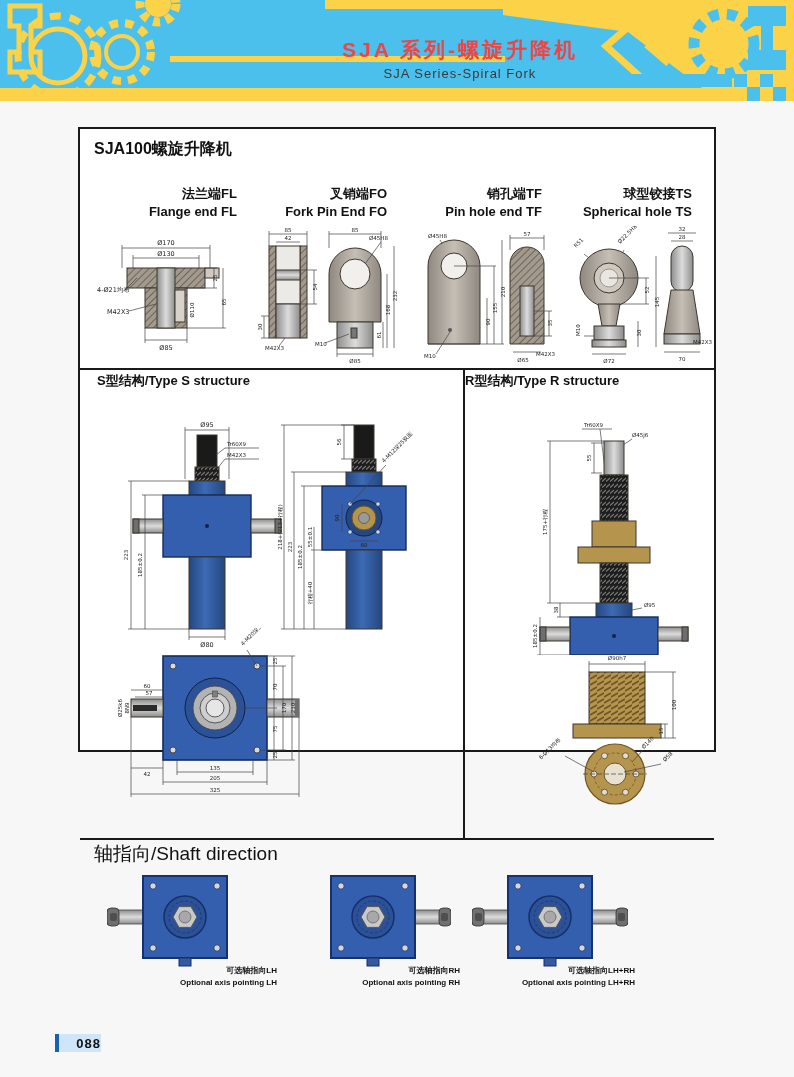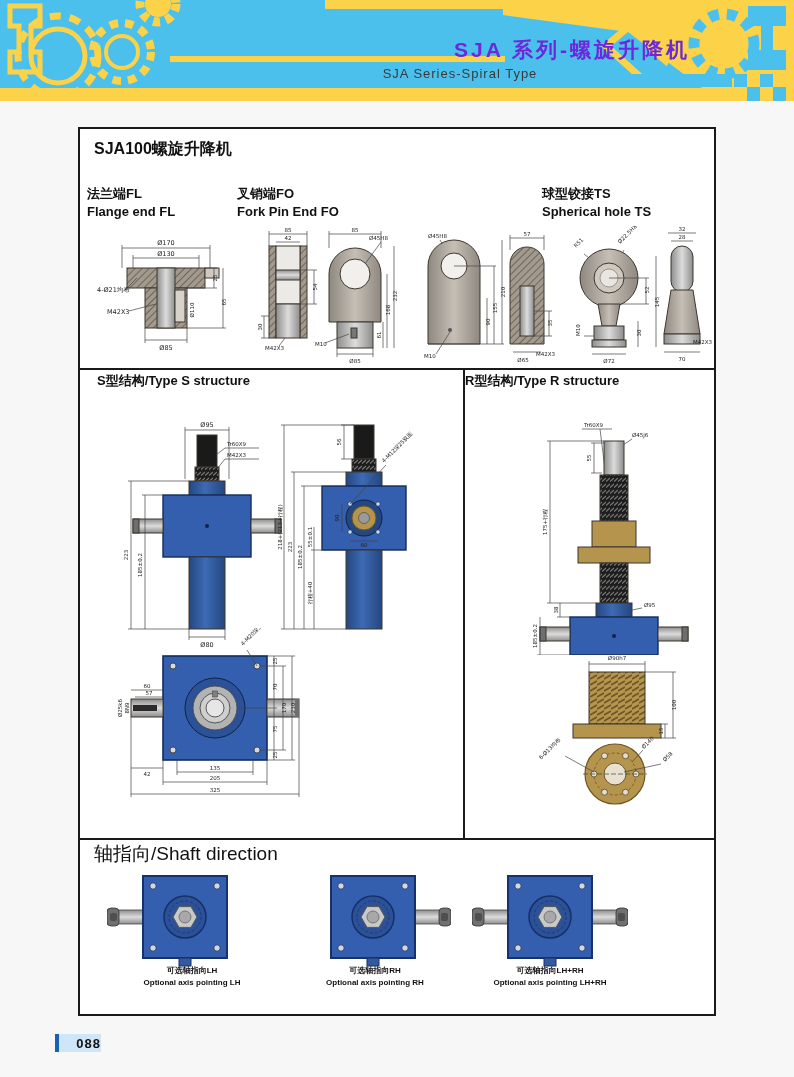--- a/index.html
+++ b/index.html
@@ -1,35 +1,35 @@
 <!DOCTYPE html>
 <html><head>
 <meta charset="utf-8">
 <style>
   *{margin:0;padding:0;box-sizing:border-box}
   html,body{width:794px;height:1077px}
   body{background:#f4f4f4;font-family:"Liberation Sans","DejaVu Sans",sans-serif;position:relative;overflow:hidden}
   .abs{position:absolute}
   .page{position:relative;width:794px;height:1077px;background:#f7f7f7}
   
-  .hdr-title{position:absolute;left:230px;top:36px;width:460px;text-align:right;
-    font-size:21px;font-weight:bold;letter-spacing:3px;color:#6d28d9}
+  .hdr-title{position:absolute;left:230px;top:36px;width:460px;text-align:center;
+    font-size:21px;font-weight:bold;letter-spacing:3px;color:#ef4444}
   .hdr-sub{position:absolute;left:230px;top:66px;width:460px;text-align:center;
     font-size:13px;color:#3a3a3a;letter-spacing:1px}
   
-  .main-box{position:absolute;left:78px;top:127px;width:638px;height:889px;
+  .main-box{position:absolute;left:78px;top:127px;width:638px;height:625px;
     border:2px solid #1a1a1a;background:#fff}
   .hline{position:absolute;left:0;width:100%;height:2px;background:#1a1a1a}
   .vline{position:absolute;top:239px;left:383px;width:2px;height:470px;background:#1a1a1a}
   .box-title{position:absolute;left:14px;top:10px;font-size:16px;font-weight:bold;color:#111}
-  .endcol{position:absolute;top:56px;width:150px;text-align:left;font-weight:bold;
+  .endcol{position:absolute;top:56px;width:150px;text-align:right;font-weight:bold;
     color:#111;font-size:13px;line-height:1.4}
   .sec-head{position:absolute;top:243px;font-weight:bold;font-size:13px;color:#111}
   .sec3-head{position:absolute;left:14px;top:712px;font-size:19px;font-weight:normal;color:#111}
-  .caption{position:absolute;top:836px;width:170px;text-align:center;font-size:8px;
+  .caption{position:absolute;top:836px;width:170px;text-align:right;font-size:8px;
     font-weight:bold;color:#111;line-height:1.5}
   svg.draw{position:absolute}
   svg text{font-family:"DejaVu Sans",sans-serif}
   .dim{font-size:6.5px;fill:#222}
   .dims{font-size:5.5px;fill:#222}
   .dl{stroke:#444;stroke-width:0.7;fill:none}
   .ol{stroke:#3c362e;stroke-width:1}
   
   .badge{position:absolute;left:55px;top:1034px;width:46px;height:18px;background:#cfe6f8;
     display:flex;align-items:center}
@@ -102,37 +102,41 @@
         <path d="M748,6 h38 v20 h-13 v24 h13 v20 h-38 v-20 h13 v-24 h-13 Z"></path>
         <rect x="620" y="74" width="112" height="13"></rect>
         <rect x="734" y="74" width="13" height="13"></rect>
         <rect x="760" y="74" width="13" height="13"></rect>
         <rect x="747" y="87" width="13" height="14"></rect>
         <rect x="773" y="87" width="13" height="14"></rect>
       </g>
       <circle cx="724" cy="44" r="30" fill="none" stroke="#4cc0ed" stroke-width="11" stroke-dasharray="10 8"></circle>
     </svg>
     <div class="hdr-title">SJA 系列-螺旋升降机</div>
-    <div class="hdr-sub">SJA Series-Spiral Type</div>
+    <div class="hdr-sub">SJA Series-Spiral Fork</div>
   </div>
 
   <div class="main-box">
     <div class="hline" style="top:239px"></div>
     <div class="hline" style="top:709px"></div>
     <div class="vline"></div>
 
     <div class="box-title">SJA100螺旋升降机</div>
 
     <div class="endcol" style="left:7px">
       <div>法兰端FL</div>
       <div>Flange end FL</div>
     </div>
     <div class="endcol" style="left:157px">
       <div>叉销端FO</div>
       <div>Fork Pin End FO</div>
+    </div>
+    <div class="endcol" style="left:312px">
+      <div>销孔端TF</div>
+      <div>Pin hole end TF</div>
     </div>
     <div class="endcol" style="left:462px">
       <div>球型铰接TS</div>
       <div>Spherical hole TS</div>
     </div>
 
     <svg class="draw" style="left:17px;top:99px" width="132" height="134" viewBox="0 0 132 134">
       <g class="dl">
         <line x1="25" y1="20" x2="113" y2="20"></line>
           <line x1="25" y1="17" x2="25" y2="40"></line>

